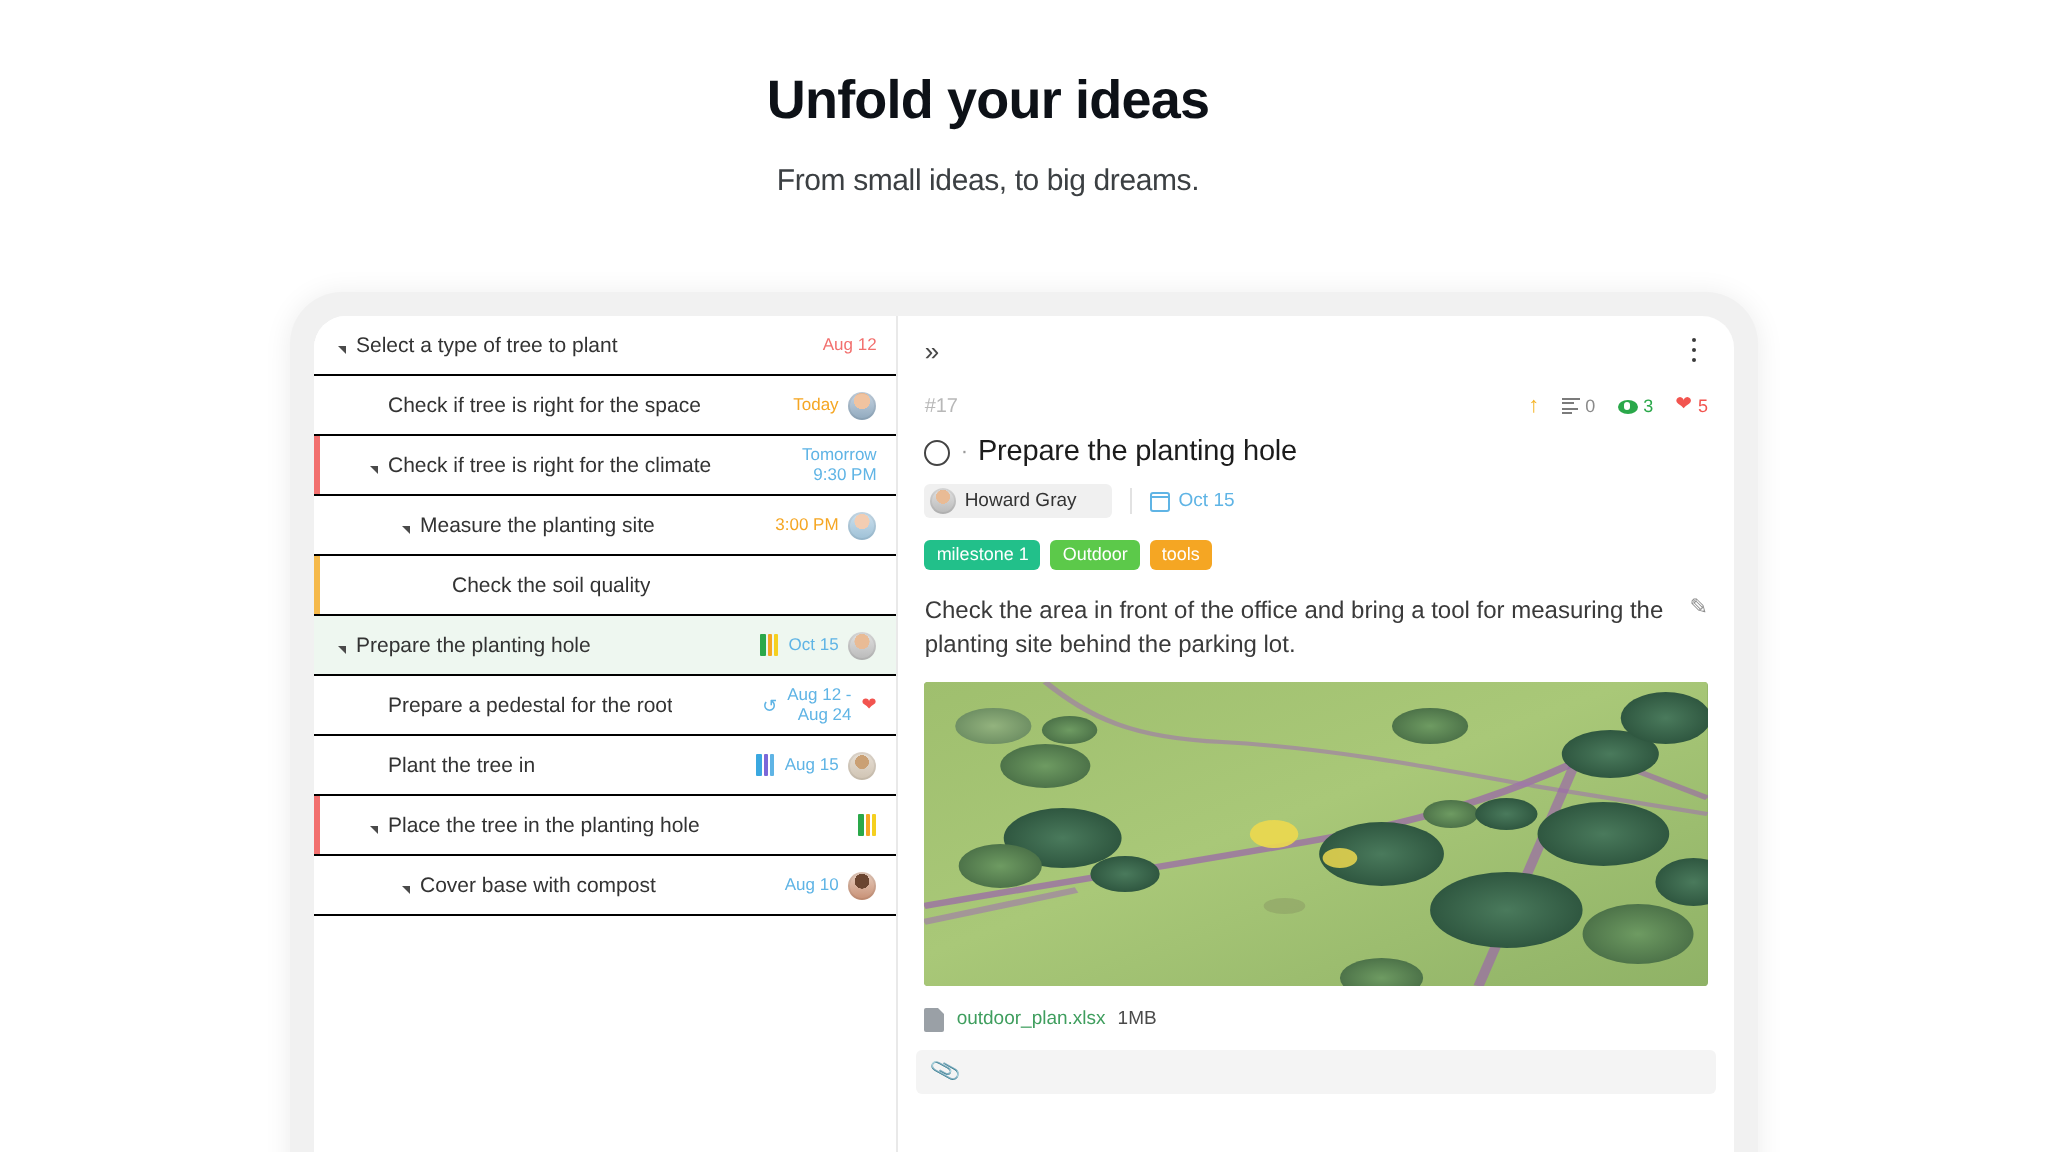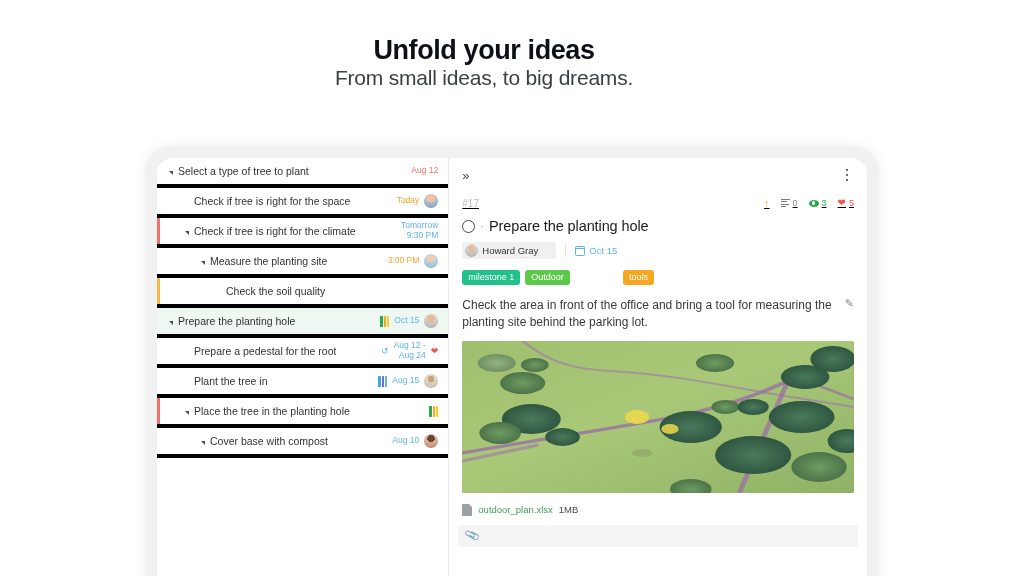--- a/index.html
+++ b/index.html
@@ -5,28 +5,28 @@
   * { box-sizing: border-box; margin: 0; padding: 0; }
   html, body {
     width: 1024px; height: 576px;
     background: #ffffff;
     font-family: "Liberation Sans", sans-serif;
     overflow: hidden;
   }
   .page { position: relative; width: 1024px; height: 576px; background:#fff; }
 
   
-  .hero { position:absolute; top:0; left:0; width:968px; text-align:center; }
+  .hero { position:absolute; top:0; left:10px; width:968px; text-align:center; }
   .hero-title {
     font-size: 27px; font-weight: 700; color:#0d1117;
     letter-spacing:-0.4px; margin-top:36px; line-height:1.1;
   }
   .hero-sub {
-    font-size: 21px; font-weight:400; color:#3c4043;
-    letter-spacing:-0.2px;
+    font-size: 15px; font-weight:400; color:#3c4043;
+    margin-top:16px; letter-spacing:-0.2px;
   }
 
   
   .tablet {
     position:absolute; left:145px; top:146px;
     width:734px; height:470px;
     background:#f1f1f1;
     border-radius:26px 26px 0 0;
     box-shadow: 0 1px 14px rgba(0,0,0,.08);
     padding:12px 12px 0 12px;
@@ -56,21 +56,21 @@
   .tab { font-size:10px; color:#5a5a5a; padding-bottom:4px; position:relative; cursor:pointer;
          display:flex; align-items:center; gap:3px; }
   .tab.active { color:#333; }
   .tab.active:after { content:""; position:absolute; left:0; right:0; bottom:0; height:1.6px; background:#8fc79a; }
   .caret-dn { width:0;height:0;border-left:3px solid transparent;border-right:3px solid transparent;border-top:3.6px solid #7a7a7a; display:inline-block;}
   .tab-add { width:11px; height:11px; border-radius:50%; background:#4a4a4a; color:#fff; font-size:9px;
              display:flex; align-items:center; justify-content:center; margin-bottom:4px; cursor:pointer; line-height:1;}
 
   .rows { flex:1 1 auto; overflow:hidden; }
   .row { position:relative; height:30px; display:flex; align-items:center;
-         border-bottom:4px solid #000000; padding-right:10px; background:#fff; cursor:pointer; }
+         border-bottom:1px solid #000000; padding-right:10px; background:#fff; cursor:pointer; }
   .row.sel { background:#eef7f0; }
   .row .edge { position:absolute; left:0; top:0; bottom:0; width:2.5px; }
   .tri { width:0;height:0;border-left:4px solid transparent;border-top:4.5px solid #4a4a4a;
          transform:translateY(2px); margin-right:5px; flex:0 0 auto;}
   .tri-ph { width:4px; margin-right:5px; flex:0 0 auto; }
   .row-label { font-size:10.5px; color:#333; white-space:nowrap; overflow:hidden; text-overflow:ellipsis; }
   .row-right { margin-left:auto; display:flex; align-items:center; gap:5px; flex:0 0 auto; }
   .date { font-size:8.5px; line-height:1.15; text-align:right; white-space:pre-line; }
   .d-red { color:#f2706e; } .d-orange{ color:#f5a623; } .d-blue{ color:#5fb4e5; }
   .avatar { width:14px; height:14px; border-radius:50%; flex:0 0 auto; background:#d8d8d8;
@@ -85,21 +85,21 @@
   .av2{background:radial-gradient(circle at 50% 34%, #f3cdb2 0 32%, transparent 33%), linear-gradient(#cfe2ef,#9dc0d6);}
   .av3{background:radial-gradient(circle at 50% 34%, #e9bb95 0 32%, transparent 33%), linear-gradient(#e2e2e2,#b9b9b9);}
   .av4{background:radial-gradient(circle at 50% 36%, #caa074 0 30%, transparent 31%), linear-gradient(#e8e0d6,#cfc3b2);}
   .av5{background:radial-gradient(circle at 50% 34%, #8d5f43 0 32%, transparent 33%), linear-gradient(#f0d9cd,#d6a68c);}
   .av6{background:radial-gradient(circle at 50% 33%, #6b4530 0 31%, transparent 32%), linear-gradient(#e8cfc0,#c78f74);}
 
   
   .detail-pane { flex:1 1 auto; height:100%; background:#fff; display:flex; flex-direction:column; }
   .dp-top { height:34px; display:flex; align-items:center; padding:0 13px; flex:0 0 auto; }
   .dbl-chev { font-size:13px; color:#4a4a4a; cursor:pointer; line-height:1;}
-  .dp-meta { display:flex; align-items:center; padding:0 13px; height:22px; gap:0; flex:0 0 auto;text-decoration:underline;}
+  .dp-meta { display:flex; align-items:center; padding:0 13px; height:22px; gap:0; flex:0 0 auto;}
   .task-id { font-size:10px; color:#b8b8b8; }
   .meta-right { margin-left:auto; display:flex; align-items:center; gap:11px; }
   .mi { display:flex; align-items:center; gap:3px; font-size:9px; }
   .mi .n { color:#8a8a8a; font-size:9px; }
   .mi .n.green { color:#2aa84a; } .mi .n.red{ color:#f2544f; }
   .arrow-up { color:#f5b324; font-size:11px; line-height:1; }
   .lines-icon { display:flex; flex-direction:column; gap:1.3px; width:9px;}
   .lines-icon i{ display:block; height:1.2px; background:#7b7b7b; }
   .lines-icon i:nth-child(1){width:100%} .lines-icon i:nth-child(2){width:75%} .lines-icon i:nth-child(3){width:90%} .lines-icon i:nth-child(4){width:60%}
   .eye { width:10px; height:7px; border-radius:50%; background:#2aa84a; position:relative; }
@@ -319,21 +319,21 @@
           <div class="vline"></div>
           <div class="date-chip">
             <span class="cal-ic"></span>
             <span>Oct 15</span>
           </div>
         </div>
 
         <div class="dp-tags" id="tags">
             <span class="tag" style="background: rgb(34, 192, 138);">milestone 1</span>
             <span class="tag" style="background: rgb(92, 201, 74);">Outdoor</span>
-            <span class="tag" style="background: rgb(245, 166, 35); margin-left: 48px;">tools</span>
+            <span class="tag" style="background: rgb(245, 166, 35);">tools</span>
           </div>
 
         <div class="dp-desc">
           <p>Check the area in front of the office and bring a tool for measuring the planting site behind the parking lot.</p>
           <span class="pencil">✎</span>
         </div>
 
         <div class="dp-photo">
           <svg width="100%" height="100%" viewBox="0 0 226 152" preserveAspectRatio="none">
             <defs>

